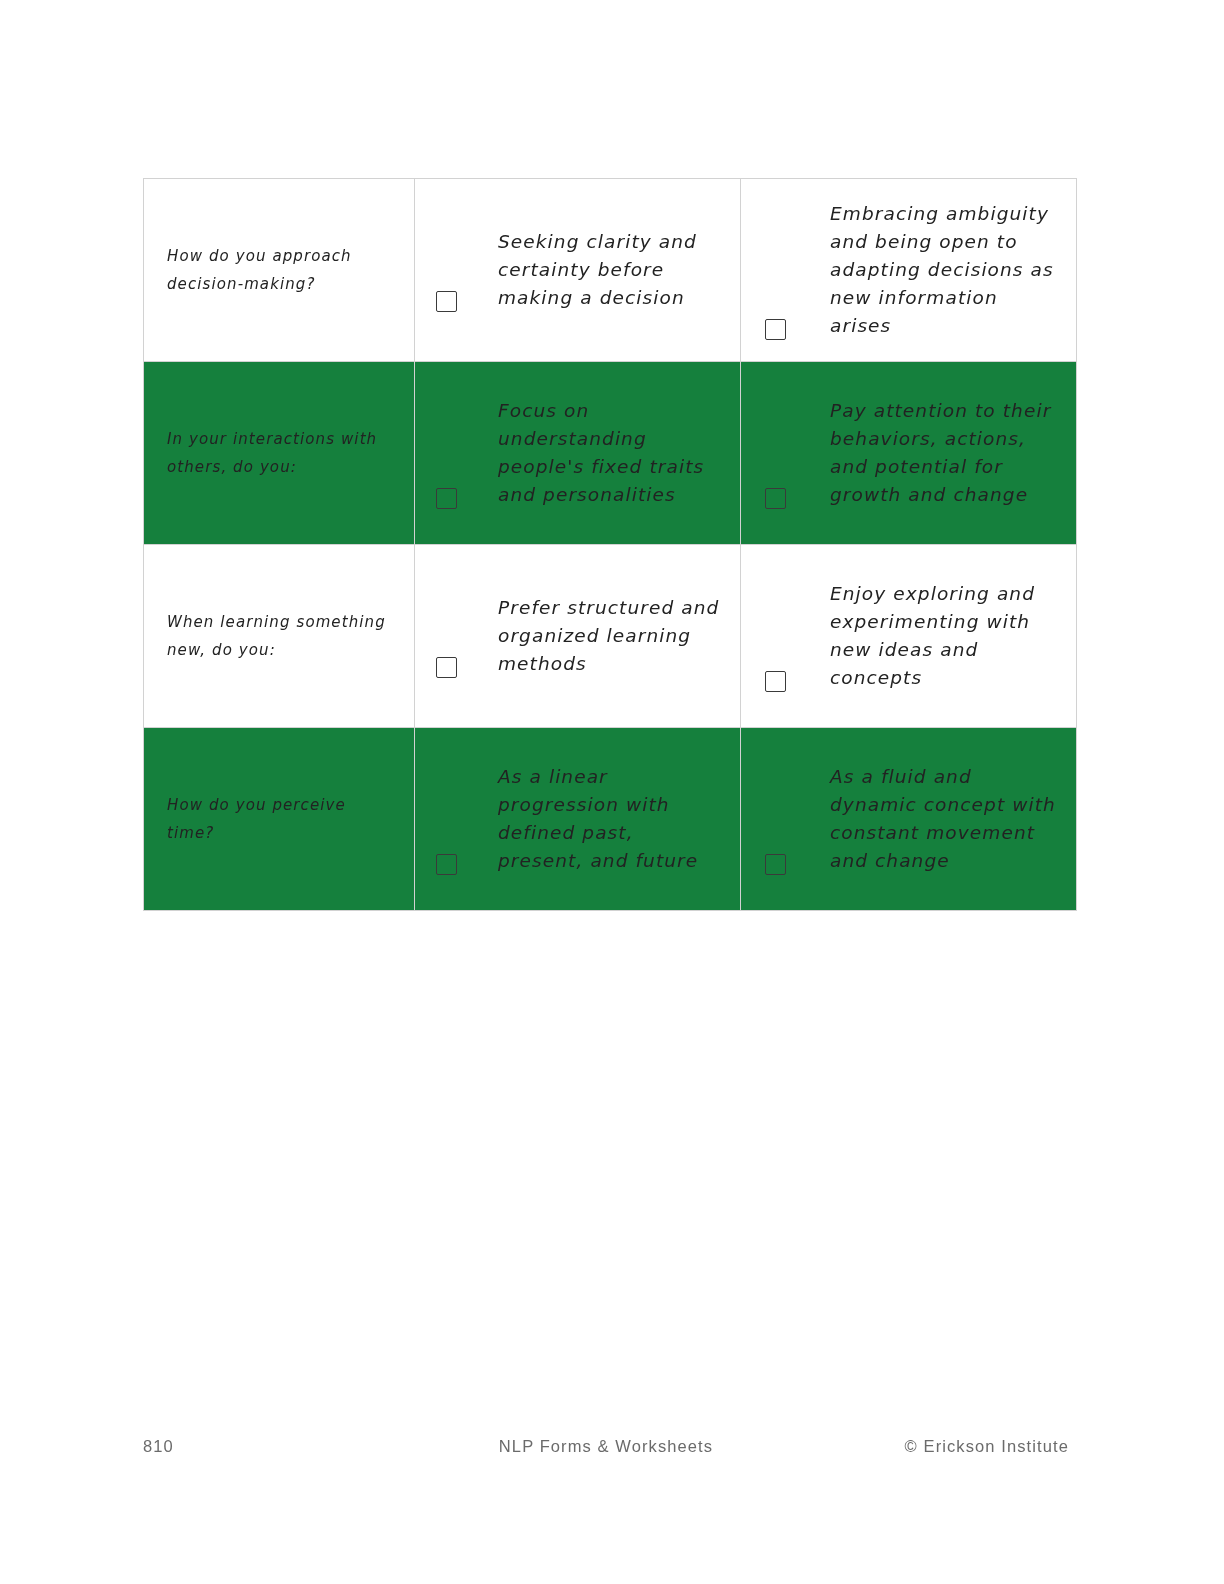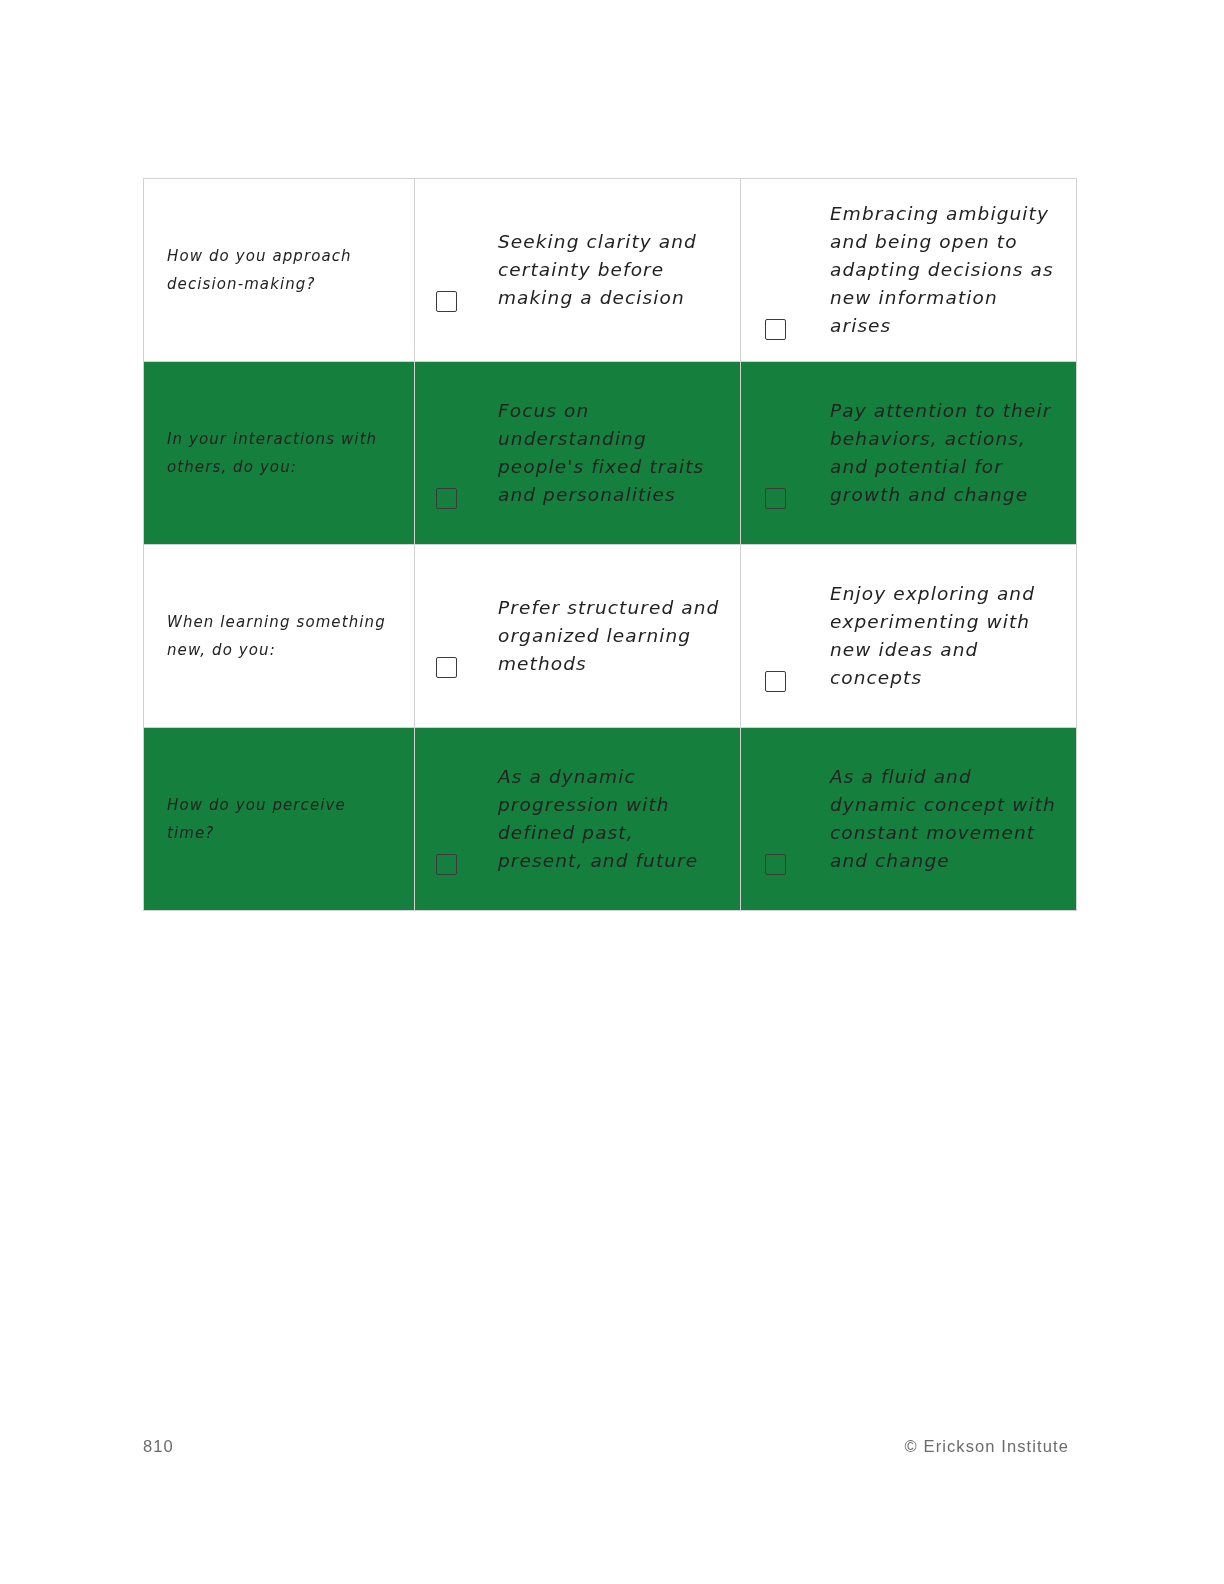--- a/index.html
+++ b/index.html
@@ -164,31 +164,32 @@
     </tr>
     <tr class="alt">
       <td class="col-q">
         <div class="question">How do you perceive time?</div>
       </td>
       <td class="col-a">
         <div class="option">
           <div class="cb-wrap">
               <div class="checkbox"></div>
             </div>
-          <div class="option-text">As a dynamic progression with defined past, present, and future</div>
+          <div class="option-text">As a linear progression with defined past, present, and future</div>
         </div>
       </td>
       <td class="col-b">
         <div class="option">
           <div class="cb-wrap">
               <div class="checkbox"></div>
             </div>
           <div class="option-text">As a fluid and dynamic concept with constant movement and change</div>
         </div>
       </td>
     </tr>
   </tbody>
 </table>
 
 <div class="footer">
   <span class="page-number">810</span>
+  <span class="book-title">NLP Forms &amp; Worksheets</span>
   <span class="copyright">© Erickson Institute</span>
 </div>
 
 </body></html>

